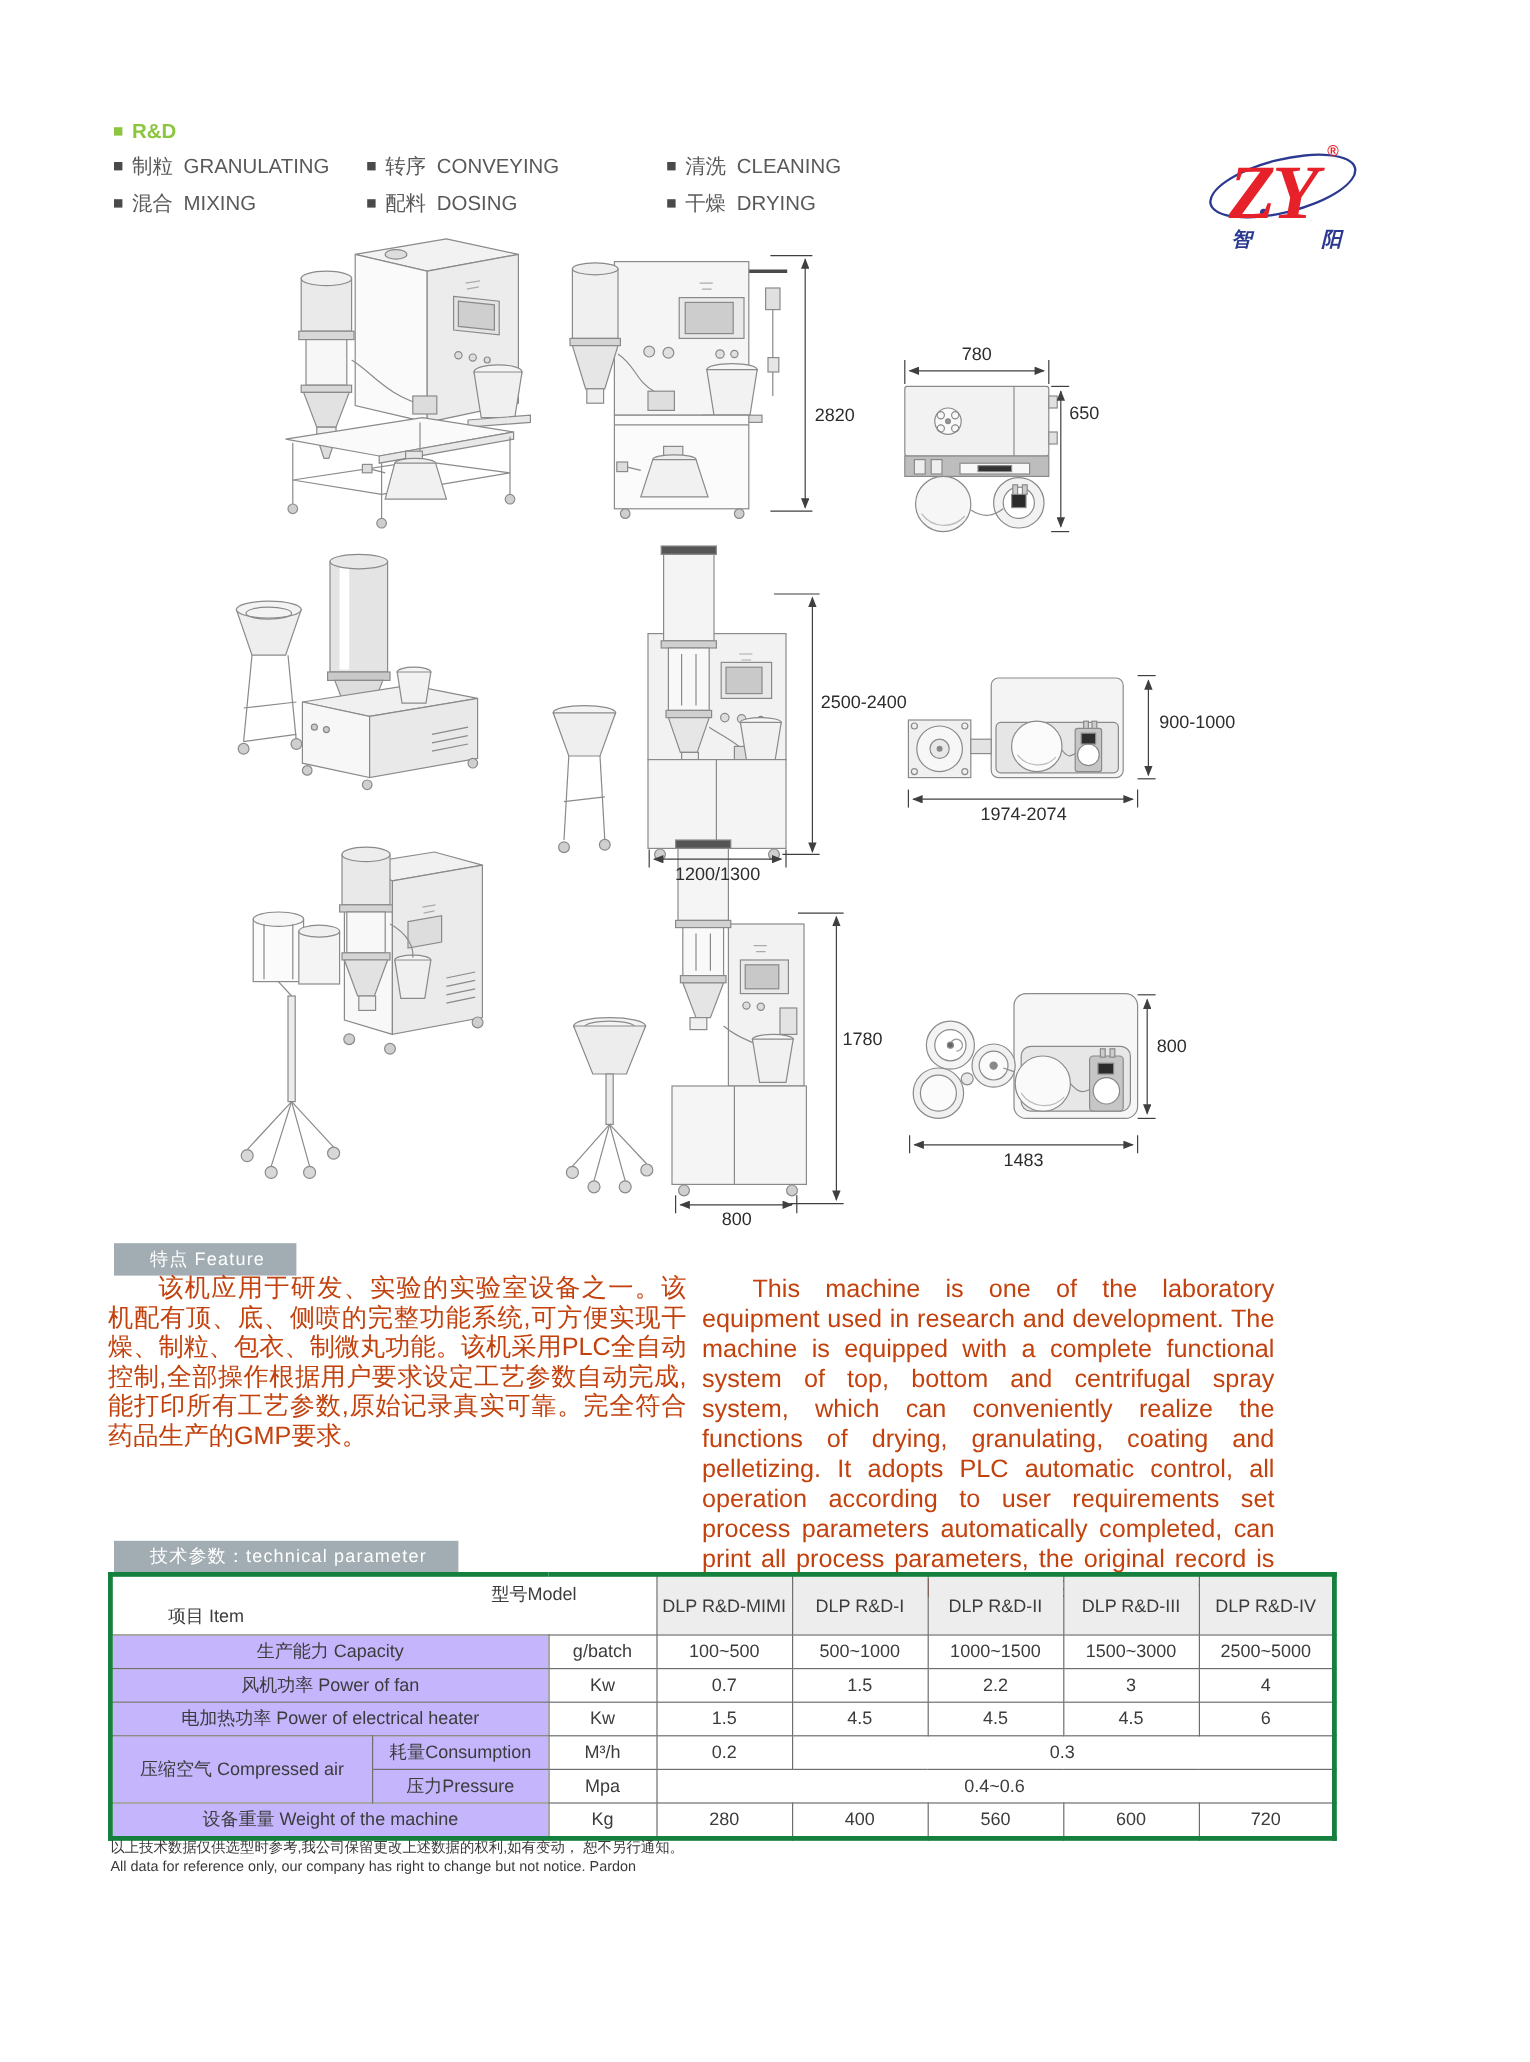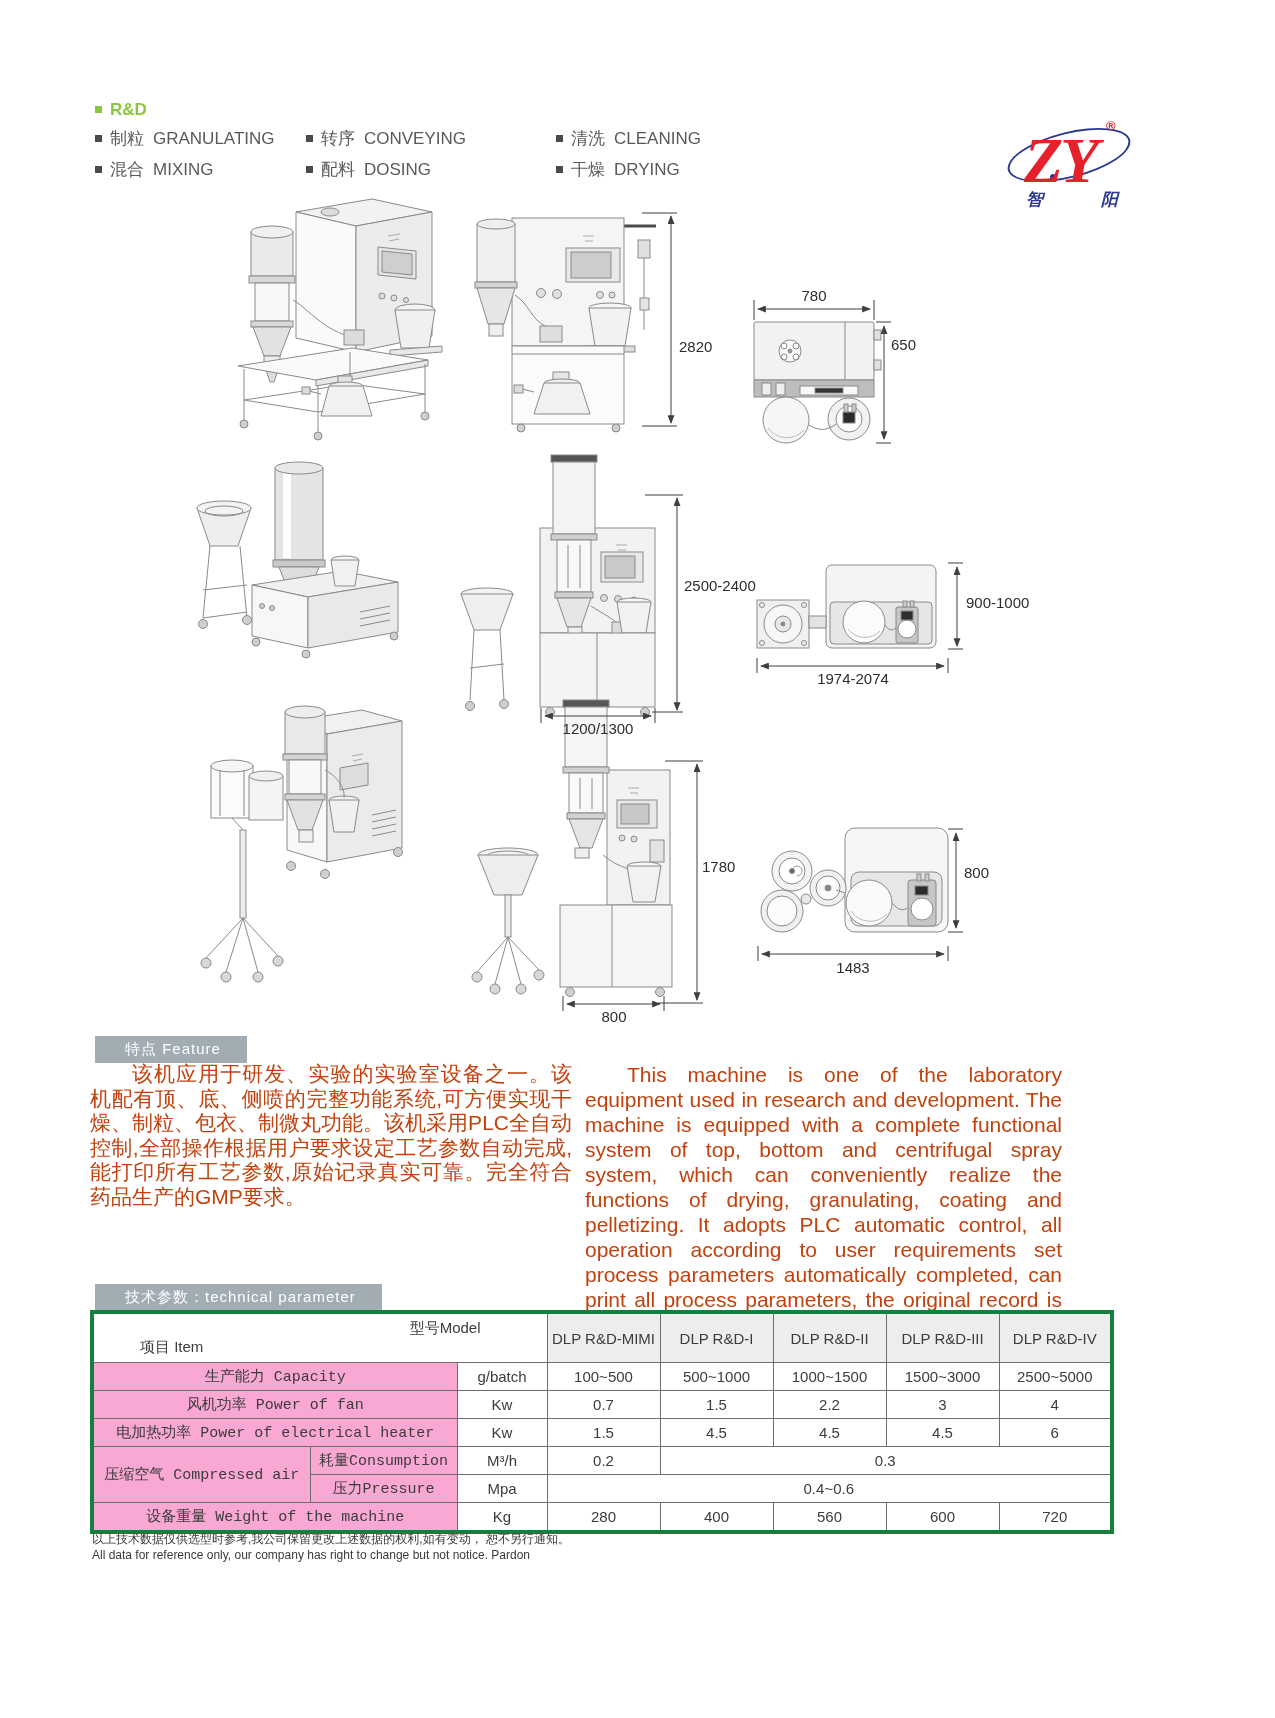--- a/index.html
+++ b/index.html
@@ -32,21 +32,21 @@
          padding:4px 26px 4px 30px;letter-spacing:1px;white-space:nowrap;}
   .para{position:absolute;font-size:21px;line-height:24.5px;color:#c2410c;
         text-align:justify;text-indent:2em;}
   .para.en{line-height:25px;}
   .note{position:absolute;font-size:12px;color:#3a3a3a;line-height:15px;white-space:nowrap;}
   
   .ptable{position:absolute;left:90px;top:1310px;border-collapse:collapse;table-layout:fixed;
           width:1020px;font-size:15px;color:#3c3c3c;border:4px solid #15803d;}
   .ptable td{border:1px solid #6e6e6e;text-align:center;height:27px;padding:0 3px;background:#fff;
              overflow:hidden;white-space:nowrap;}
-  .ptable td.green{background:#f9a8d4;font-family:Liberation Mono, monospace;}
+  .ptable td.green{background:#c4b5fd;}
   .ptable td.mh{background:#ededed;}
   .ptable tr.hrow td{height:48px;}
   .diag{position:relative;background-color:#e4efd3;
         background-image:linear-gradient(to bottom right,
           transparent calc(50% - 1px), #6e6e6e calc(50% - 1px),
           #6e6e6e calc(50% + 1px), transparent calc(50% + 1px));}
   .diag .ct{position:absolute;top:5px;right:66px;font-size:15px;}
   .diag .cb{position:absolute;bottom:5px;left:30px;font-size:15px;margin-left:16px;}
 </style>
 </head>

